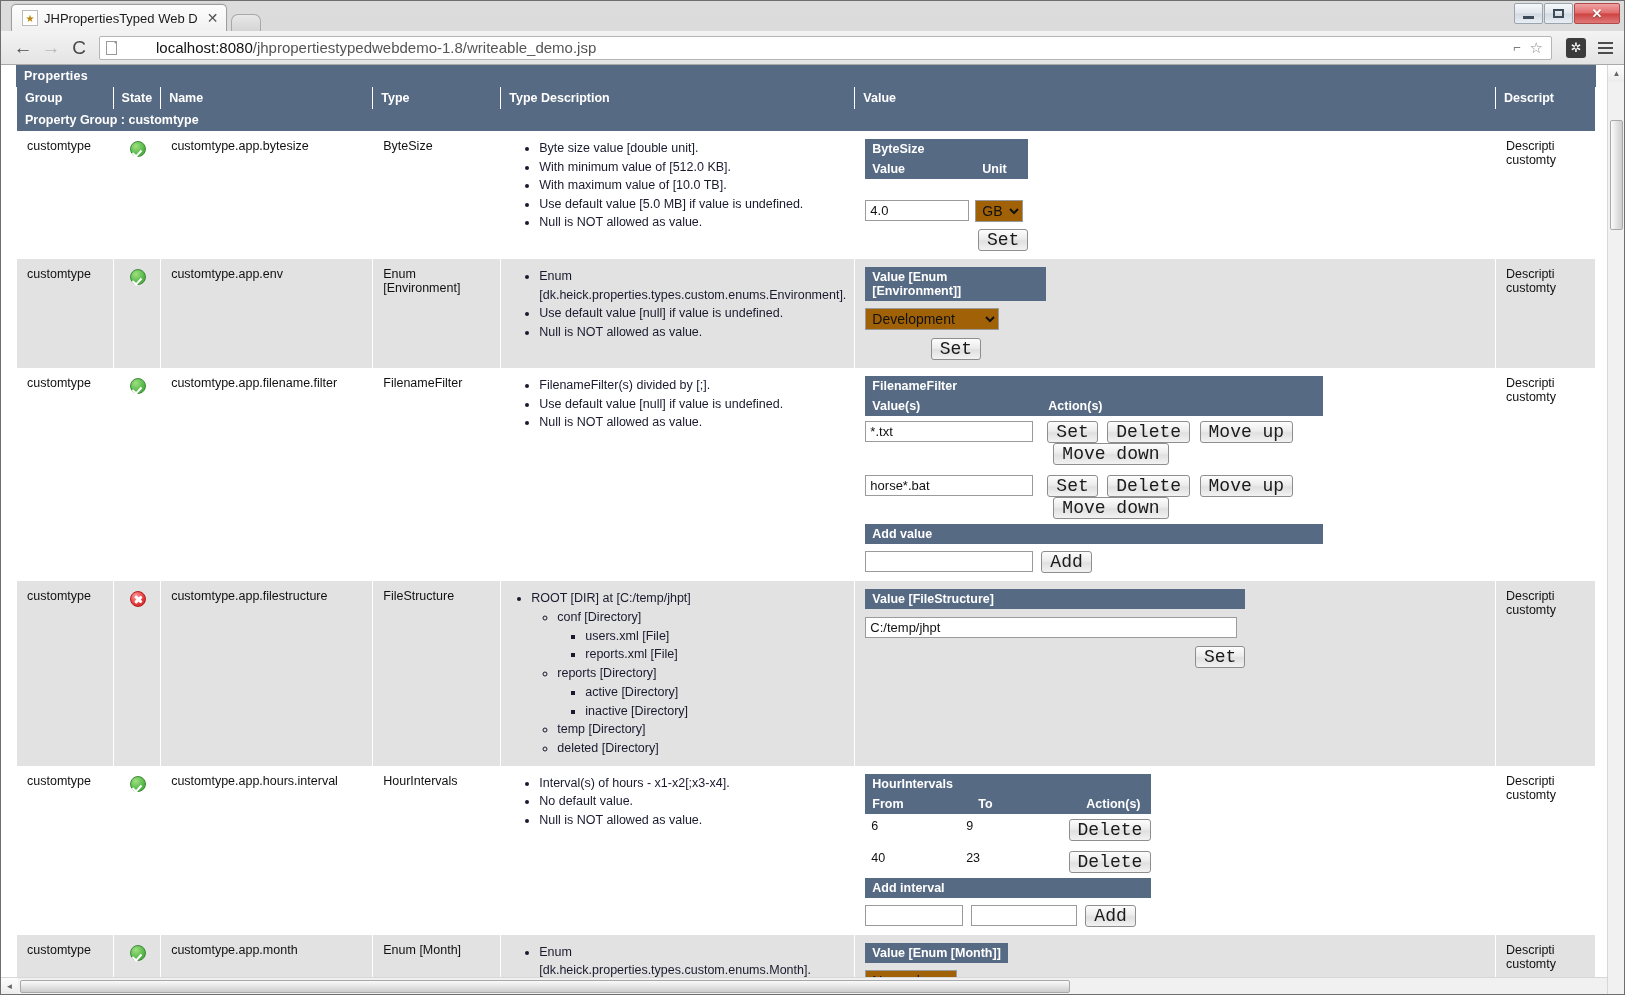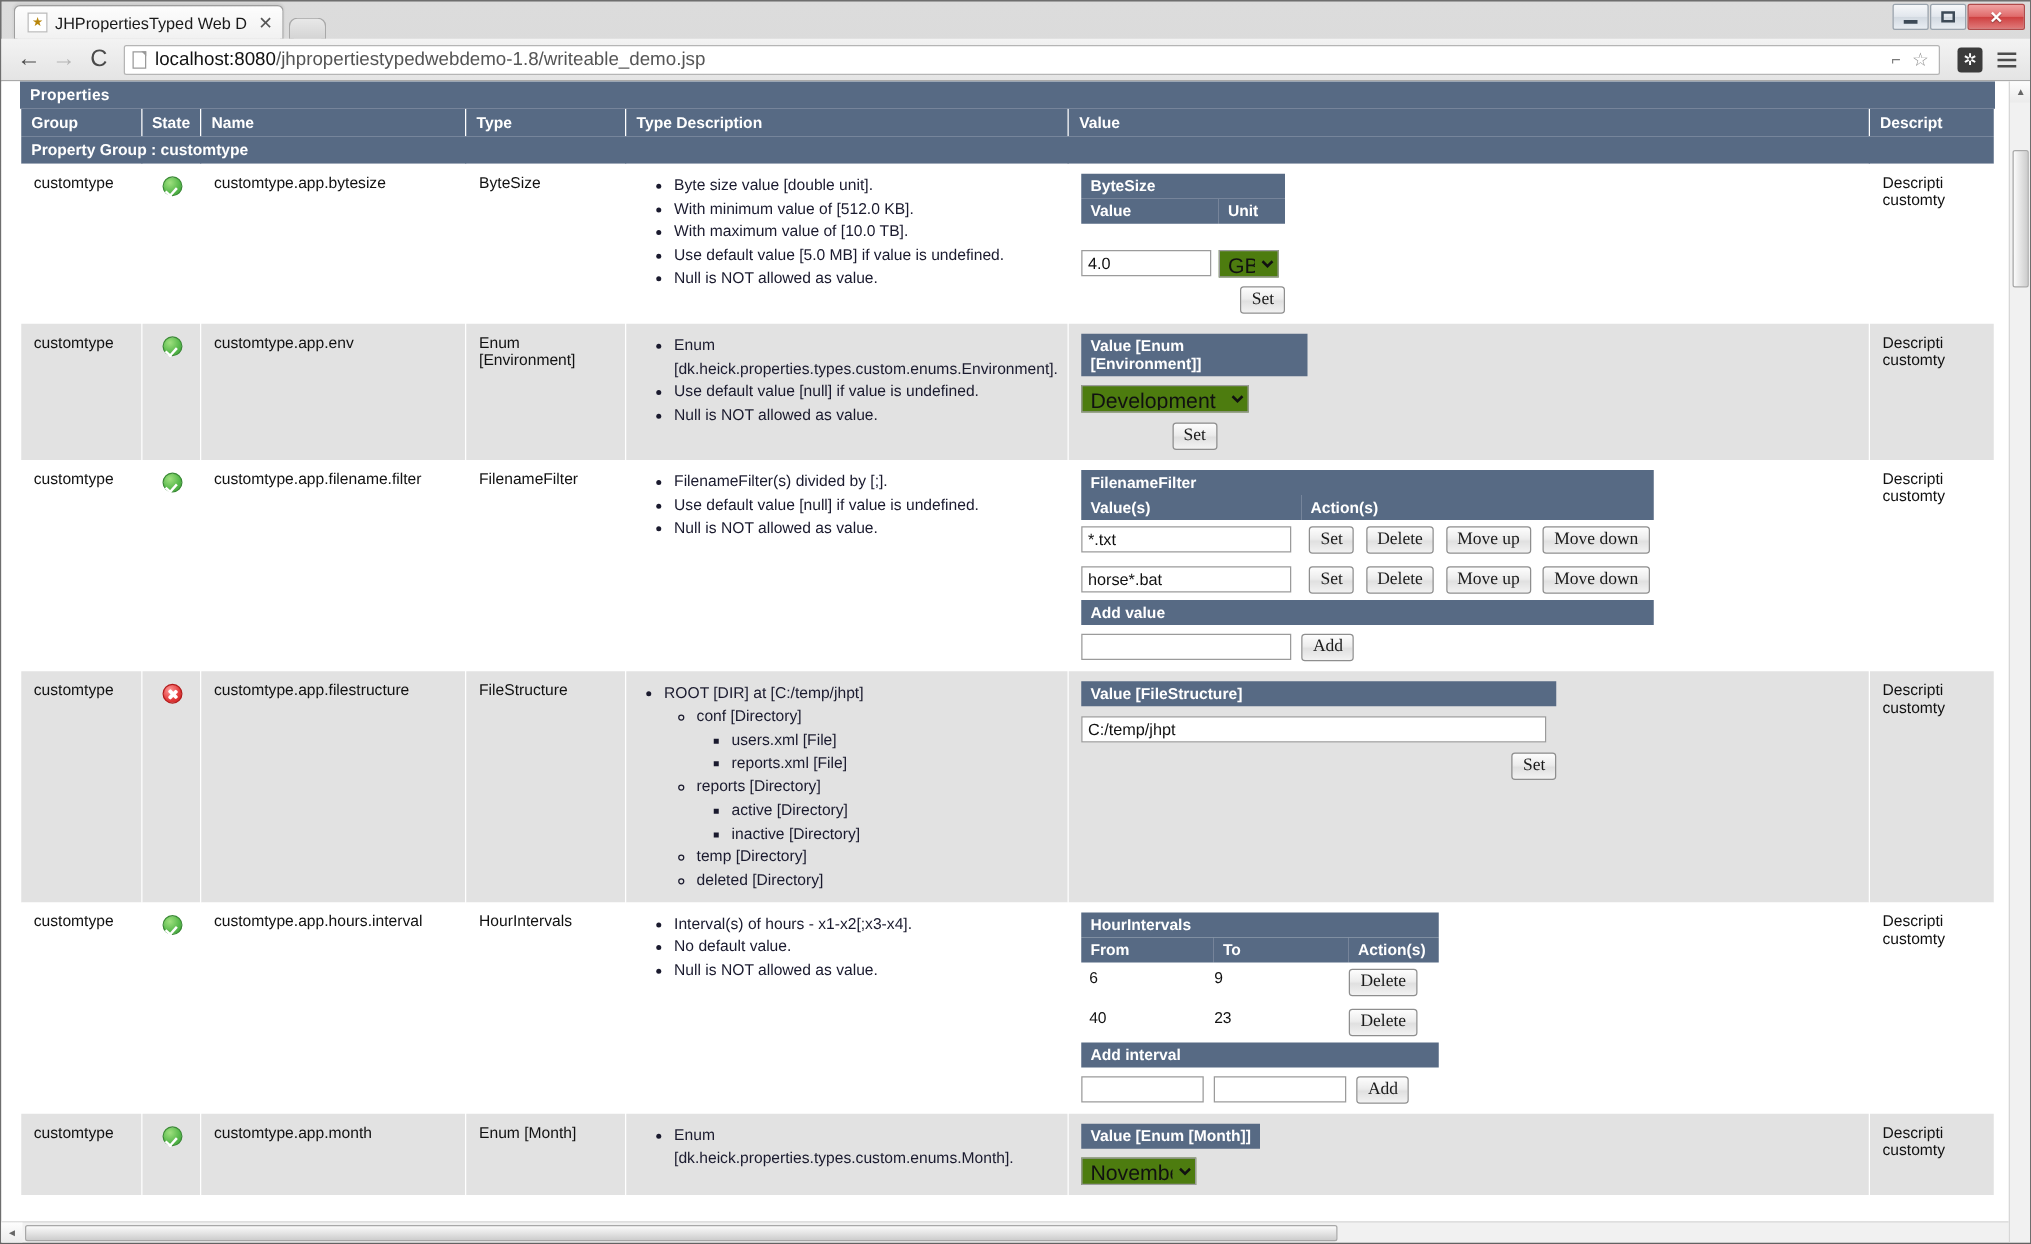--- a/index.html
+++ b/index.html
@@ -105,21 +105,21 @@
   .omnibox .pageicon {
     width: 11px; height: 14px; margin-right: 7px; flex: none;
     background: #fff; border: 1px solid #9a9a9a;
     position: relative;
   }
   .omnibox .pageicon:after {
     content: ""; position: absolute; right: -1px; top: -1px;
     border-left: 4px solid transparent; border-top: 4px solid #9a9a9a;
   }
   .urltext { font-size: 15px; color: #2b2b2b; white-space: nowrap; }
-  .urltext .host { color: #111; }
+  .urltext .host { color: #111; margin-left: 32px; }
   .urltext .rest { color: #555; }
   .omni-icons { margin-left: auto; display: flex; gap: 9px; align-items: center; padding-right: 2px; }
   .ico-wrench { font-size: 13px; color: #7a7a7a; }
   .ico-star  { font-size: 15px; color: #8b8b8b; }
   .ext-btn {
     width: 20px; height: 20px; margin-left: 8px;
     background: #3b3b3b; border-radius: 3px;
     color: #fff; font-size: 13px;
     display: flex; align-items: center; justify-content: center;
   }
@@ -216,29 +216,29 @@
   .w-subhdr > div {
     background: #576a84; color: #fff; font-weight: bold;
     font-size: 12.5px; padding: 3px 7px;
   }
   input.txt {
     height: 21px; border: 1px solid #9b9b9b; background: #fff;
     font-family: "Liberation Sans", sans-serif; font-size: 13px;
     color: #111; padding: 1px 4px; outline: none;
   }
   select.sel {
-    height: 22px; border: 1px solid #9b9b9b; background: #4d7c0f;
-    font-family: "Liberation Sans", sans-serif; font-size: 17px;
+    height: 22px; border: 1px solid #9b9b9b; background: #a16207;
+    font-family: "Liberation Sans", sans-serif; font-size: 14px;
     color: #111; padding: 1px 2px;
   }
   button.btn {
     height: 22px; min-width: 34px;
     border: 1px solid #8e8e8e; border-radius: 3px;
     background: linear-gradient(to bottom,#fdfdfd 0%, #ececec 45%, #e0e0e0 55%, #f2f2f2 100%);
-    font-family: Liberation Serif, serif; font-size: 14px;
+    font-family: Liberation Mono, monospace; font-size: 18px;
     color: #1a1a1a; padding: 0 8px; cursor: pointer;
   }
 
   table.inner { border-collapse: collapse; }
   table.inner td { padding: 5px 0; }
 
   
   .vscroll {
     width: 17px; flex: none;
     background: #f1f1f1; border-left: 1px solid #d7d7d7;

